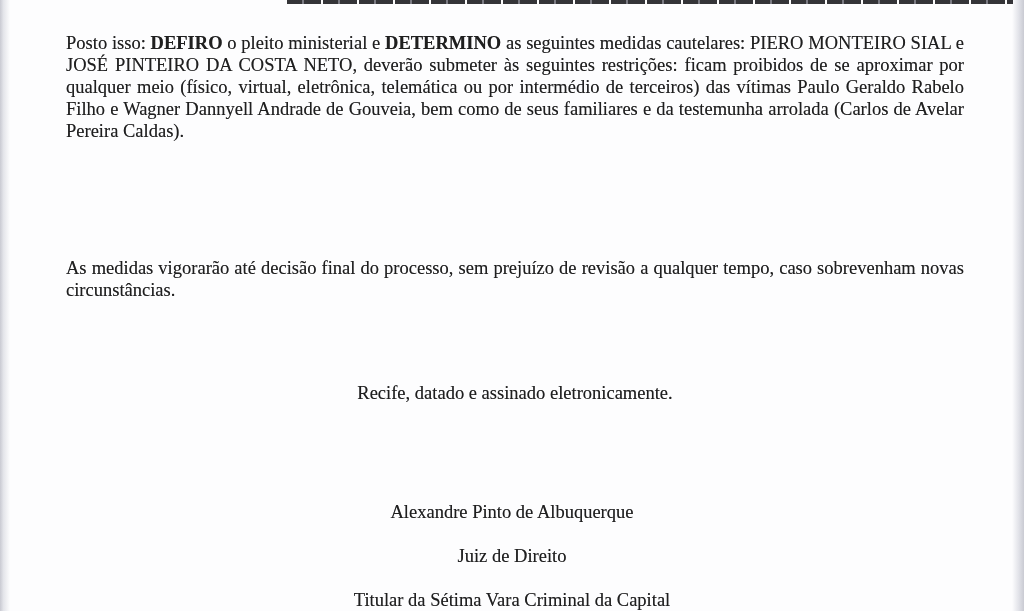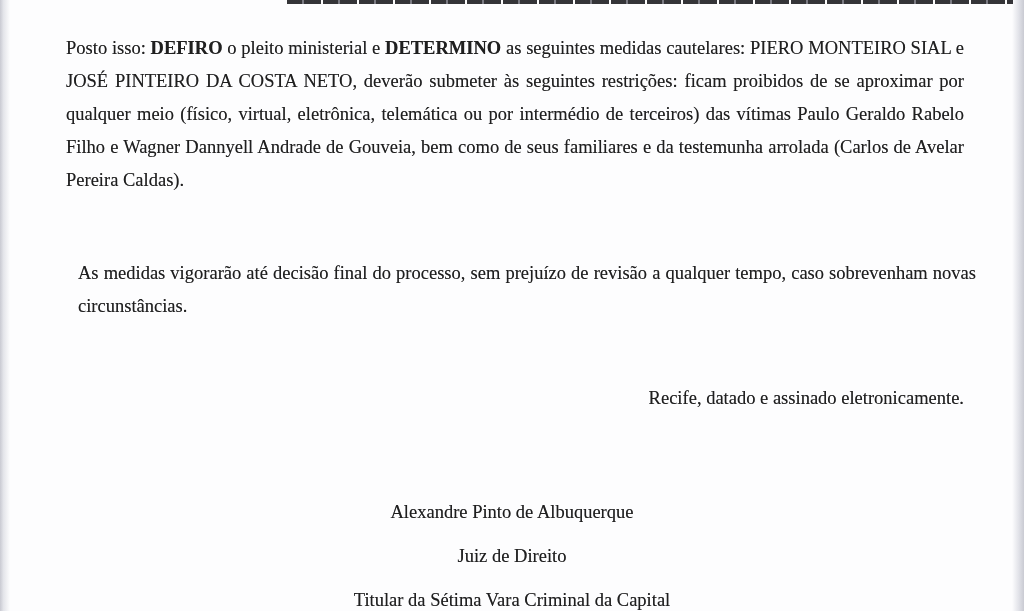--- a/index.html
+++ b/index.html
@@ -43,30 +43,30 @@
       #6f6f78 15px, #6f6f78 17px,
       #232327 17px, #232327 34px,
       rgba(255,255,255,0.65) 34px, rgba(255,255,255,0.65) 36px);
     opacity: 0.92;
   }
   .para {
     position: absolute;
     left: 66px;
     width: 898px;
     font-size: 18.5px;
-    line-height: 33px;
+    line-height: 22px;
     text-align: justify;
     text-justify: inter-word;
     text-shadow: 0 0 0.6px rgba(40,40,45,0.55);
   }
   .para .b { font-weight: bold; }
   #p1 { top: 13px; }
   #p2 { top: 187px; }
-  #p3 { top: 238px; margin-left: 12px; }
-  #dateline { top: 363px; text-align: right; }
+  #p3 { top: 238px; }
+  #dateline { top: 363px; text-align: center; }
   .sig-line {
     position: absolute;
     left: 0;
     width: 1024px;
     font-size: 18.5px;
     line-height: 33px;
     text-align: center;
     text-shadow: 0 0 0.6px rgba(40,40,45,0.55);
   }
   #sig-name  { top: 496px; }

